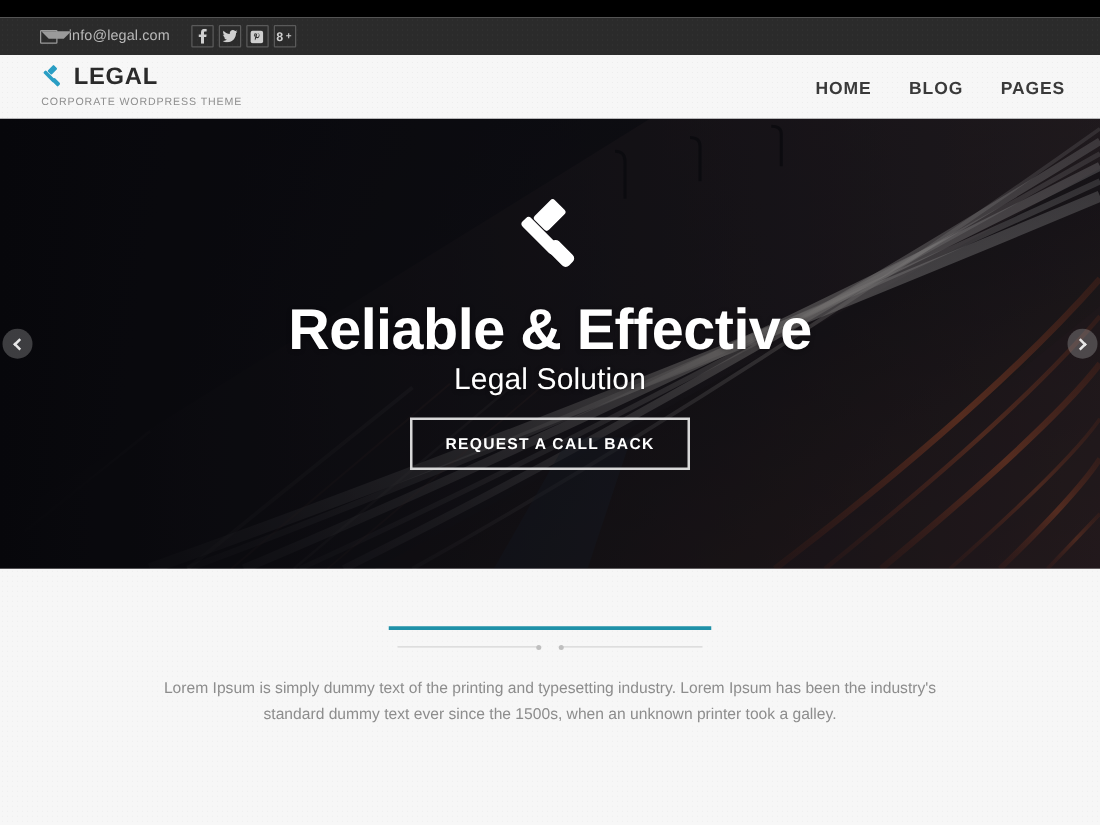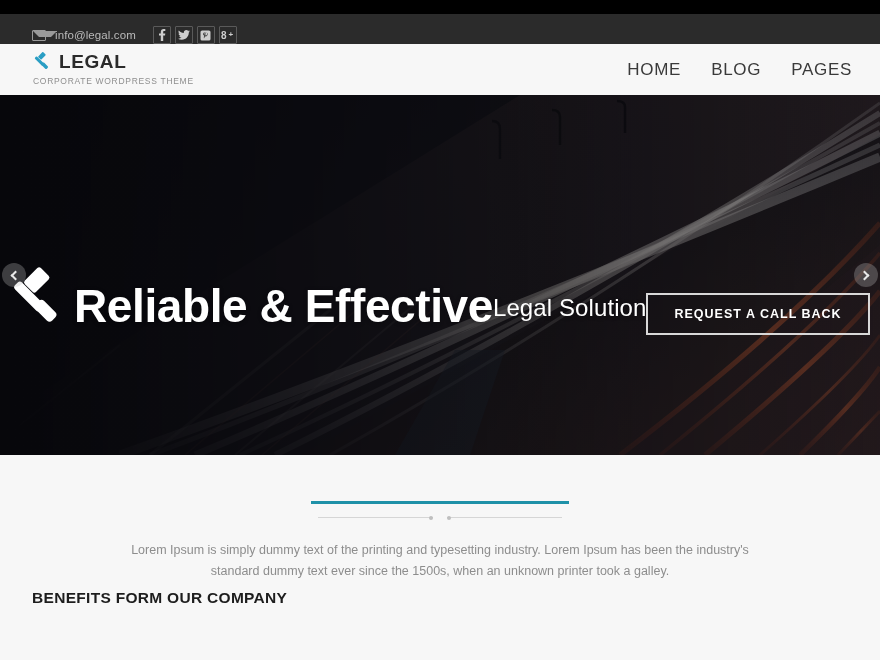--- a/index.html
+++ b/index.html
@@ -20,21 +20,21 @@
   }
 
   
   .topbar {
     height: 30px;
     background: #2b2b2b;
     background-image:
       radial-gradient(rgba(255,255,255,0.045) 0.6px, transparent 0.7px);
     background-size: 4px 4px;
     display: flex;
-    align-items: flex-end;
+    align-items: center;
     padding: 0 28px 0 32px;
     position: relative;
     gap: 38px;
   }
   .topbar-left {
     display: flex;
     align-items: center;
     gap: 9px;
   }
   .mail-icon {
@@ -134,22 +134,22 @@
     letter-spacing: 0.7px;
     margin-top: 5px;
     margin-left: 1px;
   }
   .nav {
     margin-left: auto;
     display: flex;
     gap: 30px;
   }
   .nav-item {
-    font-size: 17px;
-    font-weight: normal;
+    font-size: 14px;
+    font-weight: bold;
     color: #3a3a3a;
     letter-spacing: 0.7px;
     cursor: pointer;
   }
 
   
   .hero {
     position: relative;
     height: 360px;
     overflow: hidden;
@@ -164,20 +164,21 @@
   .hero-overlay {
     position: absolute;
     inset: 0;
     background: rgba(10,10,14,0.32);
   }
   .hero-content {
     position: relative;
     z-index: 4;
     height: 100%;
     display: flex;
+    flex-direction: column;
     align-items: center;
     justify-content: flex-start;
     padding-top: 62px;
   }
   .hero-gavel {
     width: 74px;
     height: 62px;
     margin-bottom: 20px;
   }
   .hero-title {
@@ -464,17 +465,14 @@
   <div class="sec-head">
     <div class="sec-rule-top"></div>
     <div class="sec-divider">
       <span class="seg a"></span>
       <span class="seg b"></span>
     </div>
   </div>
   <div class="sec-desc">Lorem Ipsum is simply dummy text of the printing and typesetting industry. Lorem Ipsum has been the industry's standard dummy text ever since the 1500s, when an unknown printer took a galley.</div>
 
   <div class="cols">
-    <div class="col">
-      <div class="col-title">BENEFITS FORM OUR COMPANY</div>
-    </div>
   </div>
 </div>
 
 </body></html>

